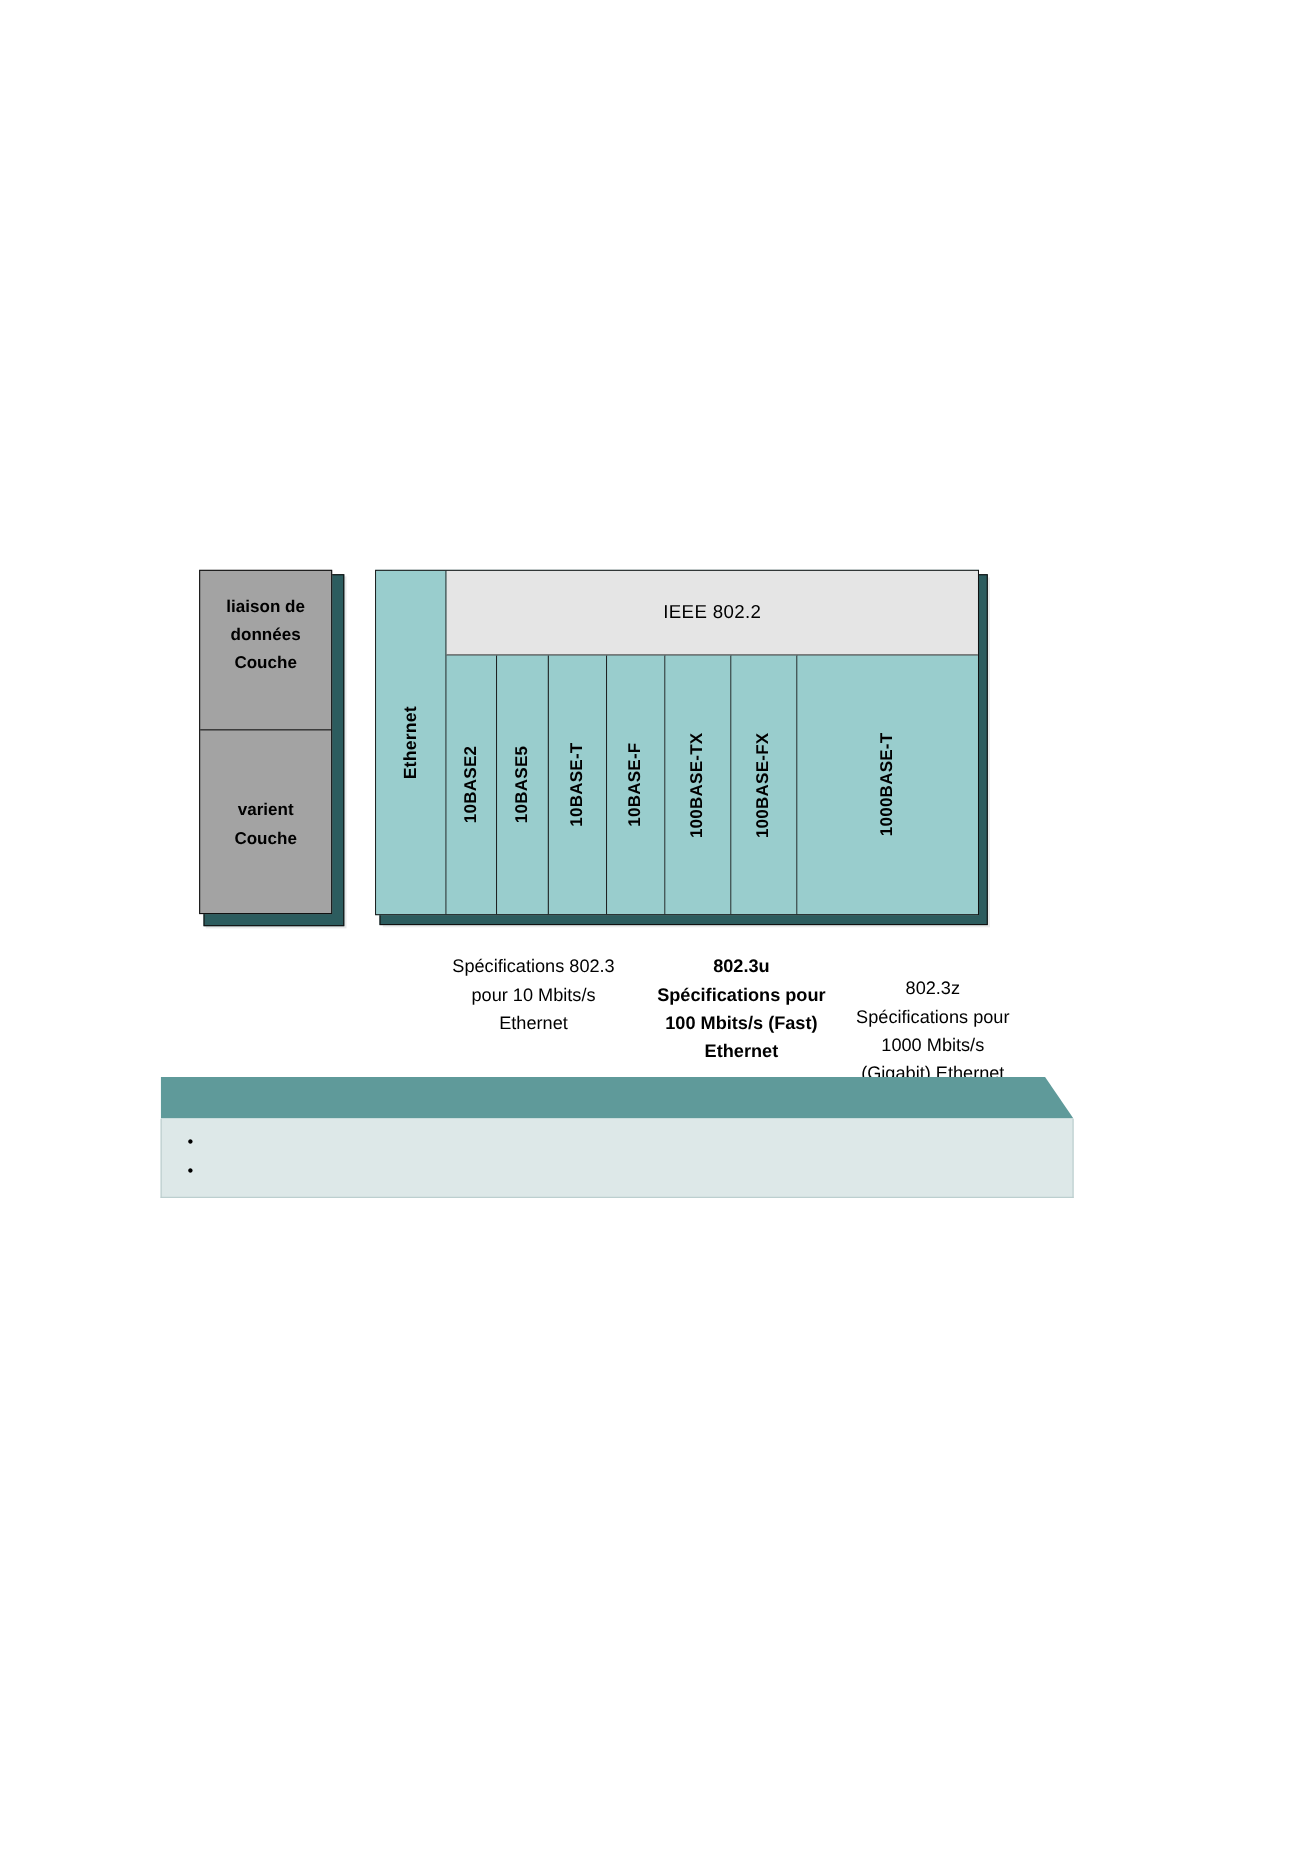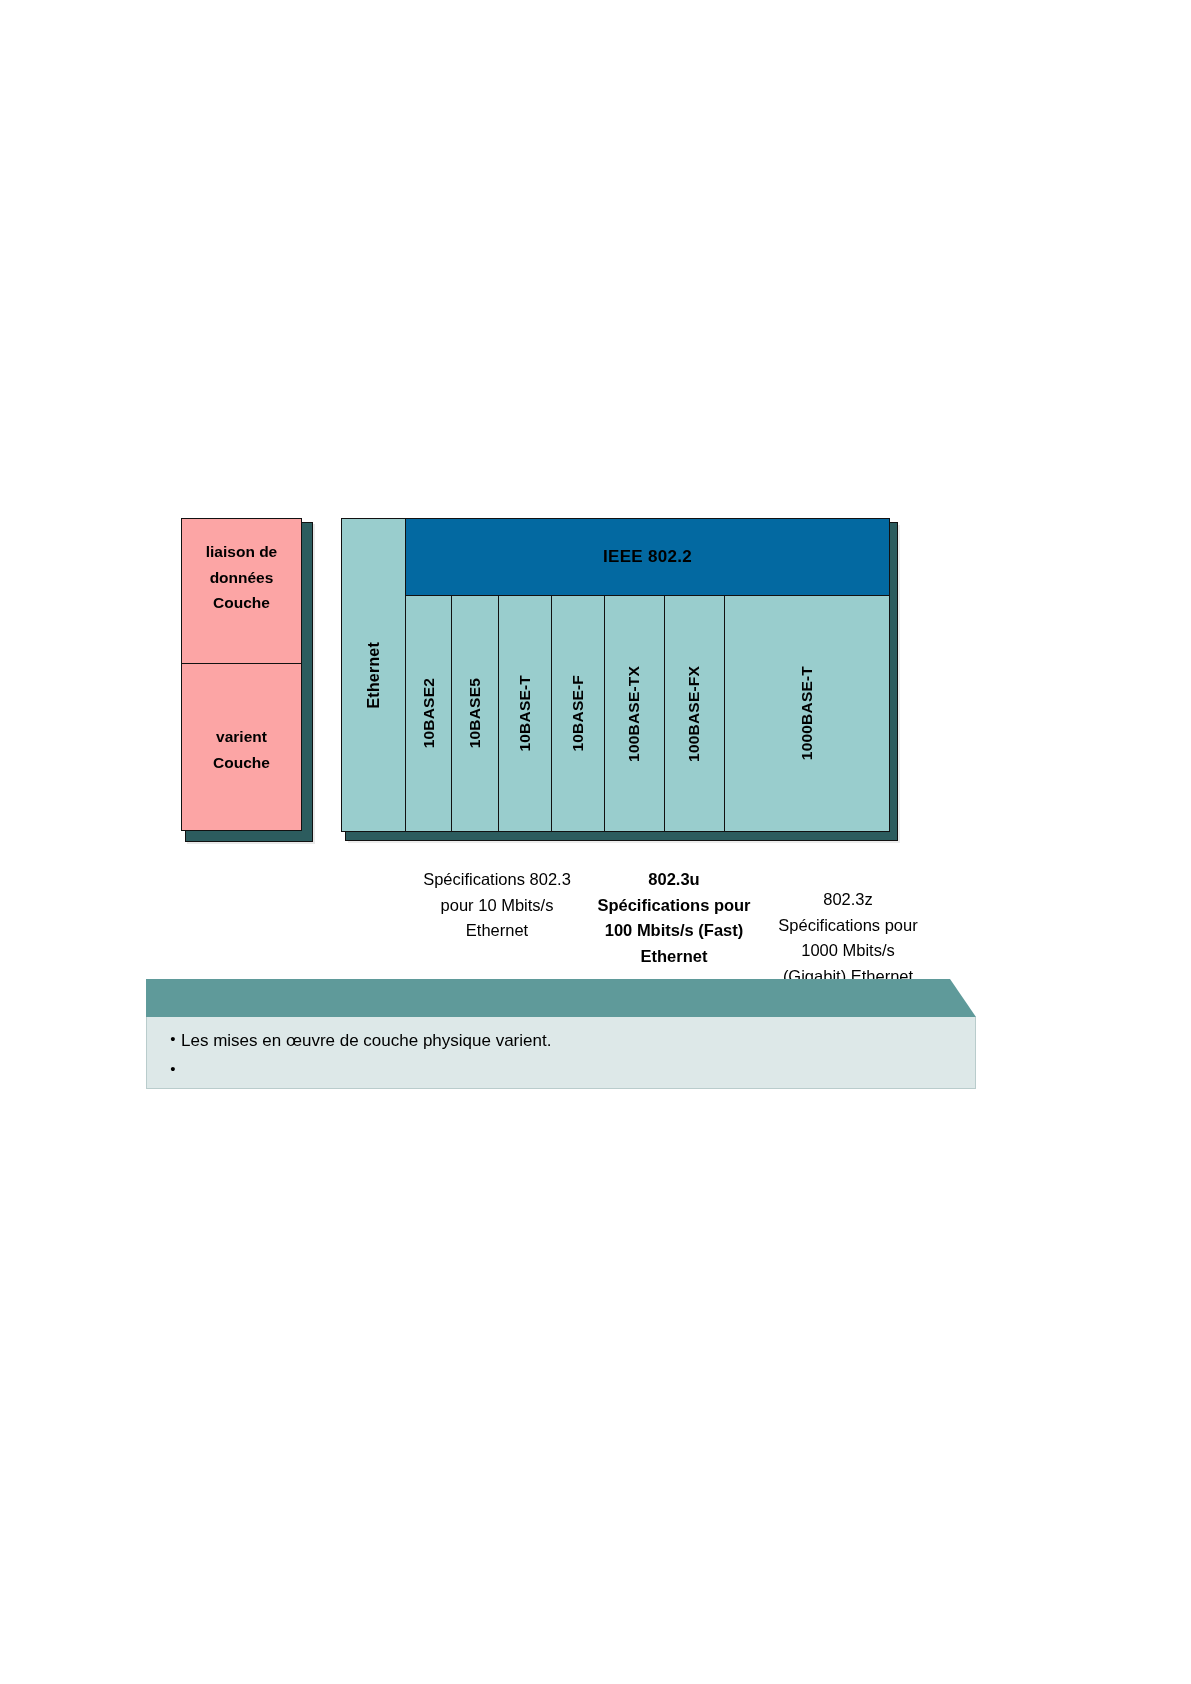--- a/index.html
+++ b/index.html
@@ -40,21 +40,21 @@
     height: 318px;
     background: #2c5c5e;
     border: 1.5px solid #111111;
   }
   #layer-tower .tower-face {
     position: absolute;
     left: 0;
     top: 0;
     width: 121px;
     height: 313px;
-    background: #fca5a5;
+    background: #a3a3a3;
     border: 1.5px solid #111111;
     box-sizing: border-box;
   }
   .layer-cell {
     position: absolute;
     left: 0;
     width: 100%;
     box-sizing: border-box;
     display: flex;
     flex-direction: column;
@@ -140,26 +140,26 @@
   #block-right {
     flex: 1 1 auto;
     display: flex;
     flex-direction: column;
     height: 100%;
     min-width: 0;
   }
   #ieee-bar {
     height: 76px;
     flex: 0 0 auto;
-    background: #0369a1;
+    background: #e5e5e5;
     border-bottom: 1.5px solid #111111;
     display: flex;
     align-items: center;
     justify-content: center;
-    font-weight: bold;
+    font-weight: normal;
     font-size: 17px;
     letter-spacing: 0.3px;
   }
   #media-columns {
     flex: 1 1 auto;
     display: flex;
     flex-direction: row;
     min-height: 0;
   }
   .media-column {
@@ -192,21 +192,21 @@
     height: 120px;
   }
   .caption {
     position: absolute;
     font-size: 16.5px;
     line-height: 1.55;
     text-align: center;
     white-space: pre-line;
   }
   #caption-dix    { left: 0px;   top: 0px;   width: 80px; }
-  #caption-8023   { left: 84px;  top: 22px;  width: 176px; }
+  #caption-8023   { left: 72px;  top: 22px;  width: 176px; }
   #caption-8023u  { left: 264px; top: 22px;  width: 170px; font-weight: bold; }
   #caption-8023z  { left: 436px; top: 22px;  width: 174px; margin-top: 20px; }
 
   
   #callout {
     position: absolute;
     left: 146px;
     top: 979px;
     width: 830px;
     height: 110px;
@@ -323,19 +323,18 @@
 Spécifications pour
 1000 Mbits/s
 (Gigabit) Ethernet</div>
 </div>
 
 <div id="callout">
   <div id="callout-header"></div>
   <div id="callout-body">
       <div class="bullet-row">
         <span class="bullet-dot">•</span>
-        <span>Les mises en œuvre de couche physique varient.</span>
       </div>
       <div class="bullet-row">
         <span class="bullet-dot">•</span>
       </div>
     </div>
 </div>
 
 </body></html>

